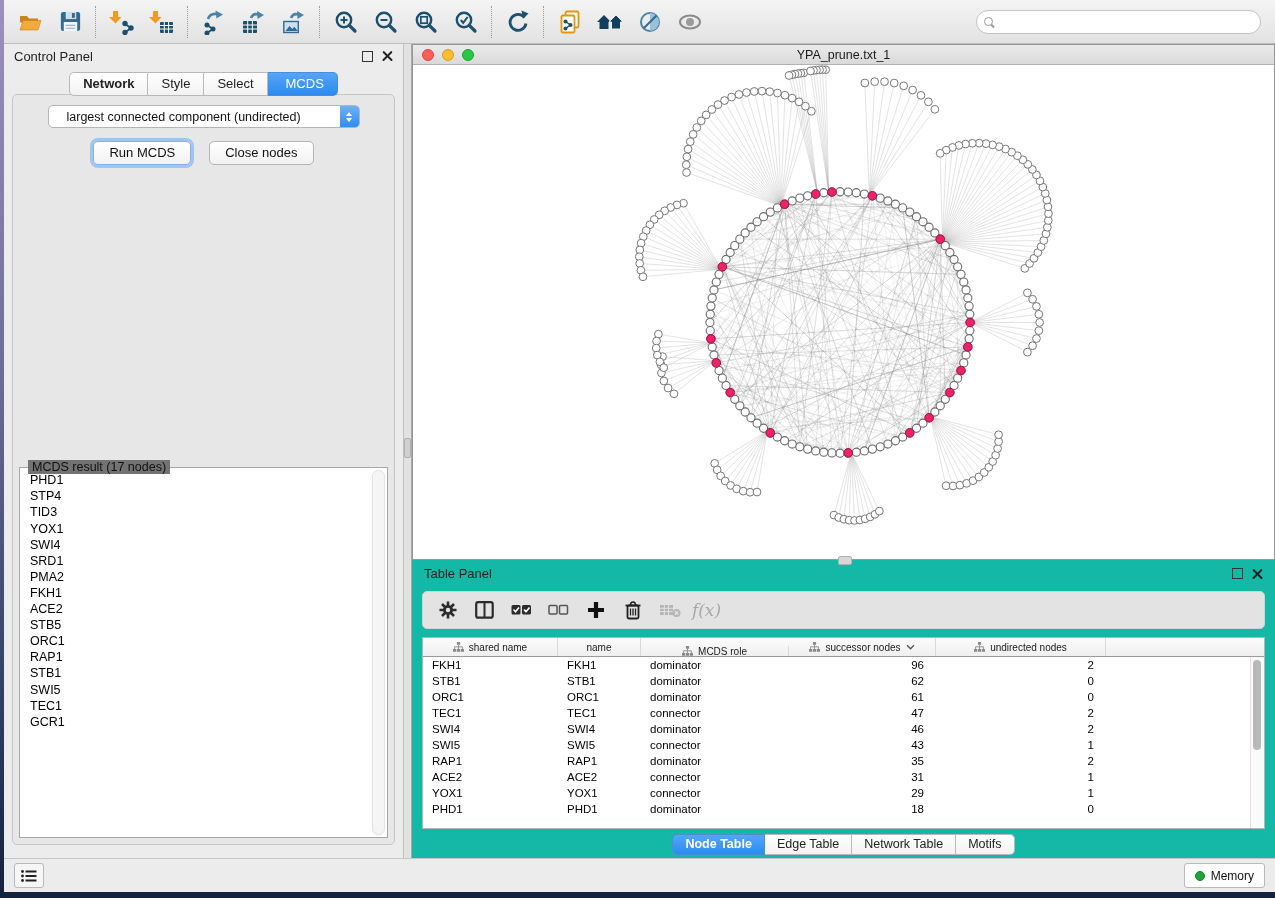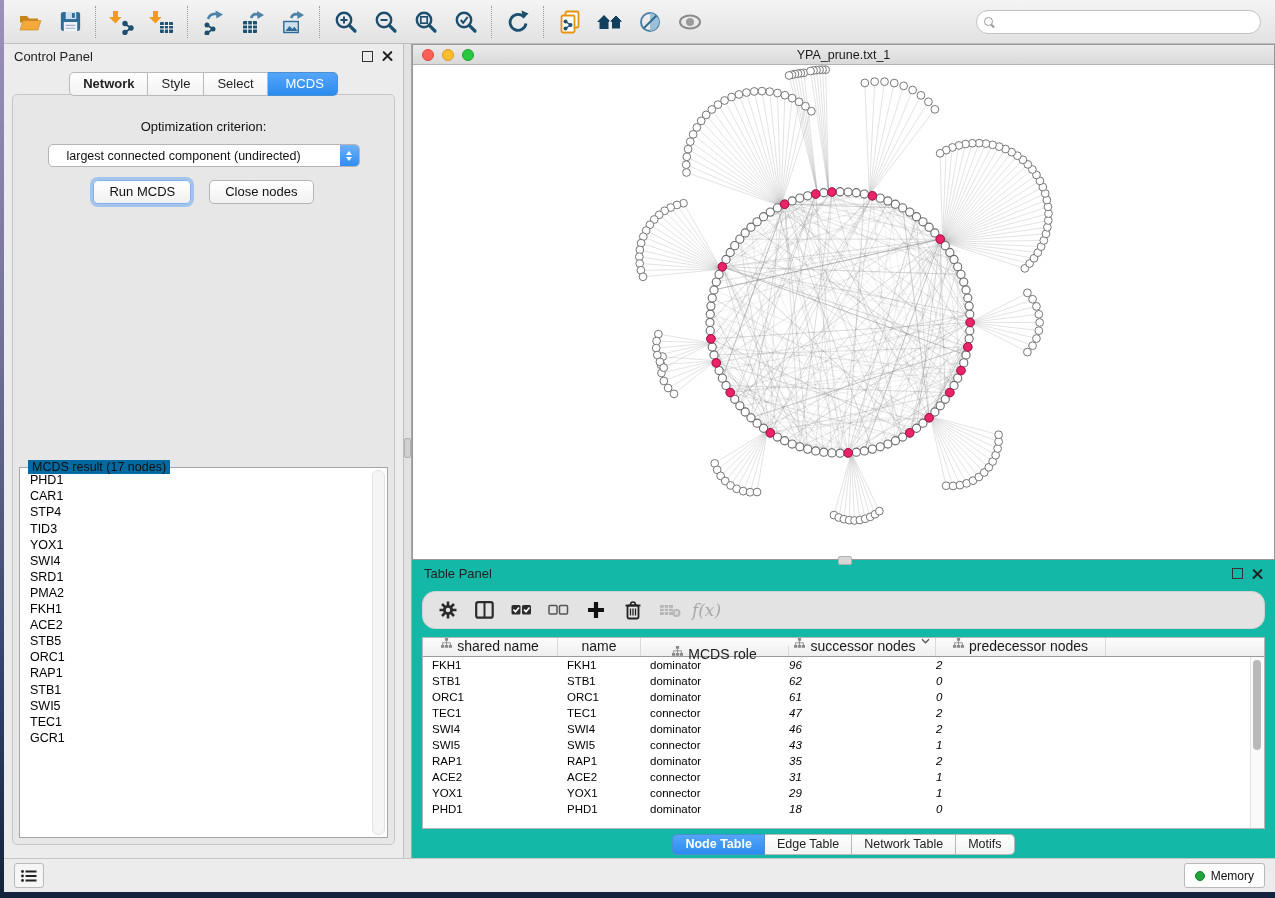--- a/index.html
+++ b/index.html
@@ -56,21 +56,21 @@
   .stepper{width:19px;align-self:stretch;background:linear-gradient(180deg,#6cb1f9,#2f8df2);border-radius:0 4px 4px 0;
     display:flex;flex-direction:column;align-items:center;justify-content:center;gap:2px;}
   .tri-up{width:0;height:0;border-left:3.5px solid transparent;border-right:3.5px solid transparent;border-bottom:4.5px solid #fff;}
   .tri-dn{width:0;height:0;border-left:3.5px solid transparent;border-right:3.5px solid transparent;border-top:4.5px solid #fff;}
   .btn-row{display:flex;justify-content:center;gap:18px;margin-top:13px;}
   .btn{font-size:13px;color:#111;background:linear-gradient(180deg,#ffffff,#f1f1f1);
     border:1px solid #b5b5b5;border-radius:5px;padding:3px 15px 4px;}
   .btn.focused{border-color:#7fb3ea;box-shadow:0 0 0 3px rgba(108,169,243,.55);}
 
   .groupbox{position:absolute;left:6px;right:6px;top:372px;bottom:6px;border:1px solid #a6a6a6;background:#fff;}
-  .gb-legend{position:absolute;top:-8px;left:8px;background:#0369a1;padding:0 4px;font-size:12.5px;color:#111;}
+  .gb-legend{position:absolute;top:-8px;left:8px;background:#737373;padding:0 4px;font-size:12.5px;color:#111;}
   .gb-list{position:absolute;left:2px;right:14px;top:5px;bottom:2px;overflow:hidden;font-size:12.5px;color:#000;}
   .gb-item{padding:1.3px 0 1.3px 8px;line-height:13.5px;}
   .gb-scroll{position:absolute;right:2px;top:2px;bottom:2px;width:11px;background:#f5f5f5;border:1px solid #e2e2e2;border-radius:6px;}
 
   
   .net-window{height:516px;flex:none;display:flex;flex-direction:column;border:1px solid #979797;box-sizing:border-box;background:#fff;}
   .titlebar{height:19px;flex:none;background:linear-gradient(180deg,#ebebeb,#d9d9d9);border-bottom:1px solid #b2b2b2;
     display:flex;align-items:center;position:relative;}
   .lights{display:flex;gap:8px;margin-left:9px;}
   .light{width:12px;height:12px;border-radius:50%;}
@@ -80,35 +80,35 @@
   .net-title{position:absolute;left:0;right:0;text-align:center;font-size:12.5px;color:#1a1a1a;}
   .canvas{flex:1;position:relative;background:#fff;}
   .canvas svg{position:absolute;left:0;top:0;width:100%;height:100%;}
 
   
   .table-panel{flex:1;background:#14b8a6;position:relative;min-height:0;}
   .hgrip{position:absolute;top:-4px;left:50%;margin-left:-6px;width:12px;height:7px;background:#d6d6d6;border:1px solid #b2b2b2;border-radius:2px;}
   .tp-header{height:21px;display:flex;align-items:center;padding:0 12px;}
   .tp-title{font-size:13px;color:#222;padding-top:6px;}
   .tp-header .win-ctrls{padding-top:6px;}
-  .tp-toolbar{margin:10px 10px 0;height:36px;background:#e3e3e3;border:1px solid #d2d2d2;border-radius:13px;
+  .tp-toolbar{margin:10px 10px 0;height:36px;background:#e3e3e3;border:1px solid #d2d2d2;border-radius:5px;
     display:flex;align-items:center;gap:0;padding-left:6px;}
   .tp-tbtn{width:37px;height:30px;display:flex;align-items:center;justify-content:center;}
   .tp-tbtn.disabled{opacity:.42;}
   .fx{font-family:"DejaVu Serif",serif;font-style:italic;font-size:17px;color:#555;}
 
   .tablewrap{margin:8px 10px 0;height:190px;background:#fff;border:1px solid #b6b6b6;position:relative;overflow:hidden;}
   .thead{display:flex;height:19px;background:linear-gradient(180deg,#fcfcfc,#efefef);border-bottom:1px solid #9a9a9a;box-sizing:border-box;}
-  .th{display:flex;align-items:flex-start;justify-content:center;gap:5px;font-size:14px;color:#1a1a1a;
+  .th{display:flex;align-items:center;justify-content:center;gap:5px;font-size:10px;color:#1a1a1a;
     border-right:1px solid #d9d9d9;box-sizing:border-box;flex:none;}
   .tbody{position:absolute;left:0;right:13px;top:19px;bottom:0;}
   .tr{display:flex;height:16px;align-items:center;}
   .td{font-size:11.5px;color:#000;flex:none;box-sizing:border-box;white-space:nowrap;overflow:hidden;}
   .td.l{text-align:left;padding-left:9px;}
-  .td.r{padding-right:12px;font-style:italic;}
+  .td.r{text-align:right;padding-right:12px;}
   .vscroll{position:absolute;right:0;top:19px;bottom:0;width:13px;background:#fafafa;border-left:1px solid #e3e3e3;}
   .vthumb{position:absolute;left:2px;top:3px;width:8px;height:90px;background:#b9b9b9;border-radius:5px;}
 
   .tp-tabs{display:flex;justify-content:center;margin-top:5px;}
   .tp-tabs .seg{padding:2px 12px 3px;font-size:12.5px;}
 
   
   .statusbar{position:absolute;left:0;right:0;bottom:0;height:34px;background:#ececec;border-top:1px solid #c6c6c6;
     display:flex;align-items:center;padding:0 10px;box-sizing:border-box;}
   .list-btn{width:28px;height:23px;background:#f6f6f6;border:1px solid #b9b9b9;border-radius:3px;
@@ -270,37 +270,35 @@
           <span class="x-ico"></span>
         </span>
       </div>
       <div class="seg-tabs" id="cp-tabs">
           <span class="seg">Network</span>
           <span class="seg">Style</span>
           <span class="seg">Select</span>
           <span class="seg active">MCDS</span>
         </div>
       <div class="cp-body">
-        <div class="opt-label">Optimization criterion:</div>
         <div class="dropdown">
           <span class="dval">largest connected component (undirected)</span>
           <span class="stepper">
               <span class="tri-up"></span>
               <span class="tri-dn"></span>
             </span>
         </div>
         <div class="btn-row">
           <button class="btn focused">Run MCDS</button>
           <button class="btn">Close nodes</button>
         </div>
         <div class="groupbox">
           <span class="gb-legend">MCDS result (17 nodes)</span>
           <div class="gb-list" id="mcds-list">
               <div class="gb-item">PHD1</div>
-              <div class="gb-item">CAR1</div>
               <div class="gb-item">STP4</div>
               <div class="gb-item">TID3</div>
               <div class="gb-item">YOX1</div>
               <div class="gb-item">SWI4</div>
               <div class="gb-item">SRD1</div>
               <div class="gb-item">PMA2</div>
               <div class="gb-item">FKH1</div>
               <div class="gb-item">ACE2</div>
               <div class="gb-item">STB5</div>
               <div class="gb-item">ORC1</div>
@@ -1110,21 +1108,21 @@
                 </svg>
               </div>
               <div class="th" style="width: 170px;">
                 <svg width="11" height="11" viewBox="0 0 11 11">
                   <rect x="3.9" y="0" width="3.2" height="2.8" fill="#8a8a8a"></rect>
                   <rect x="0" y="7" width="3.2" height="2.8" fill="#8a8a8a"></rect>
                   <rect x="3.9" y="7" width="3.2" height="2.8" fill="#8a8a8a"></rect>
                   <rect x="7.8" y="7" width="3.2" height="2.8" fill="#8a8a8a"></rect>
                   <path d="M5.5 2.8 v2 M1.6 7 V4.8 h7.8 V7 M5.5 4.8 V7" fill="none" stroke="#8a8a8a" stroke-width="0.9"></path>
                 </svg>
-                <span>predecessor nodes</span>
+                <span>undirected nodes</span>
               </div>
             </div>
           <div class="tbody" id="tbody">
               <div class="tr">
                 <div class="td l" style="width: 135px;">FKH1</div>
                 <div class="td l" style="width: 83px;">FKH1</div>
                 <div class="td l" style="width: 148px;">dominator</div>
                 <div class="td r" style="width: 147px;">96</div>
                 <div class="td r" style="width: 170px;">2</div>
               </div>

